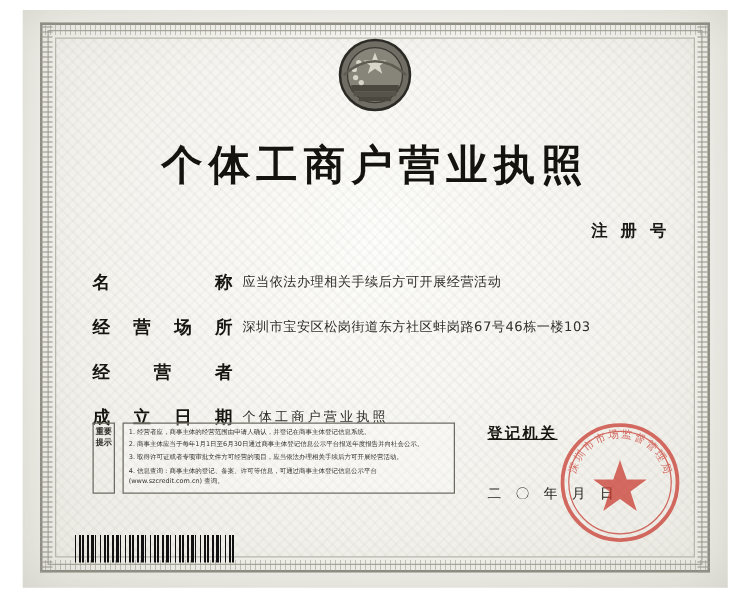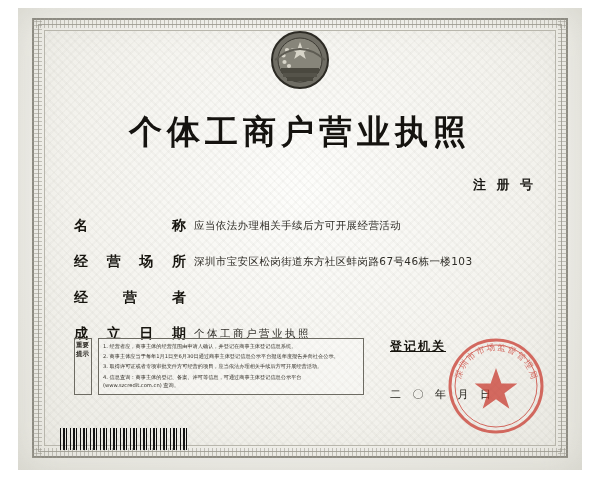--- a/index.html
+++ b/index.html
@@ -170,21 +170,21 @@
     gap: 6px;
   }
   .notes-title {
     width: 14px;
     font-size: 6.5px;
     line-height: 9px;
     font-weight: bold;
     color: #2b2822;
     border: 1px solid #6d6b62;
     padding: 2px 1px;
-    text-align: left;
+    text-align: center;
   }
   .notes-body {
     flex: 1;
     font-size: 5.2px;
     line-height: 8.2px;
     color: #34312a;
     border: 1px solid #6d6b62;
     padding: 3px 4px;
     background: rgba(255,255,255,.25);
   }

